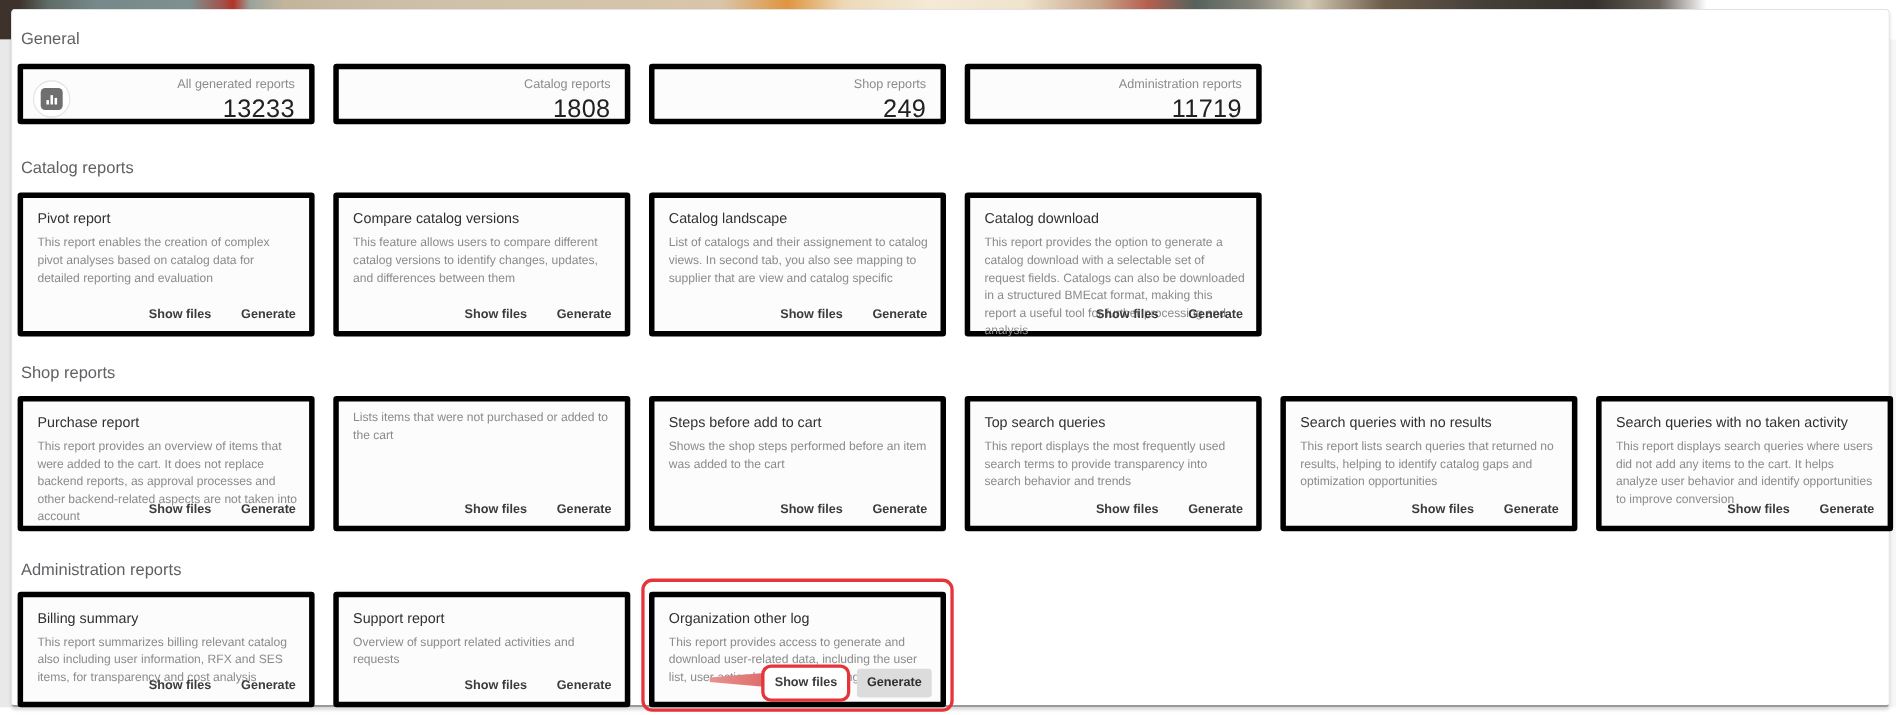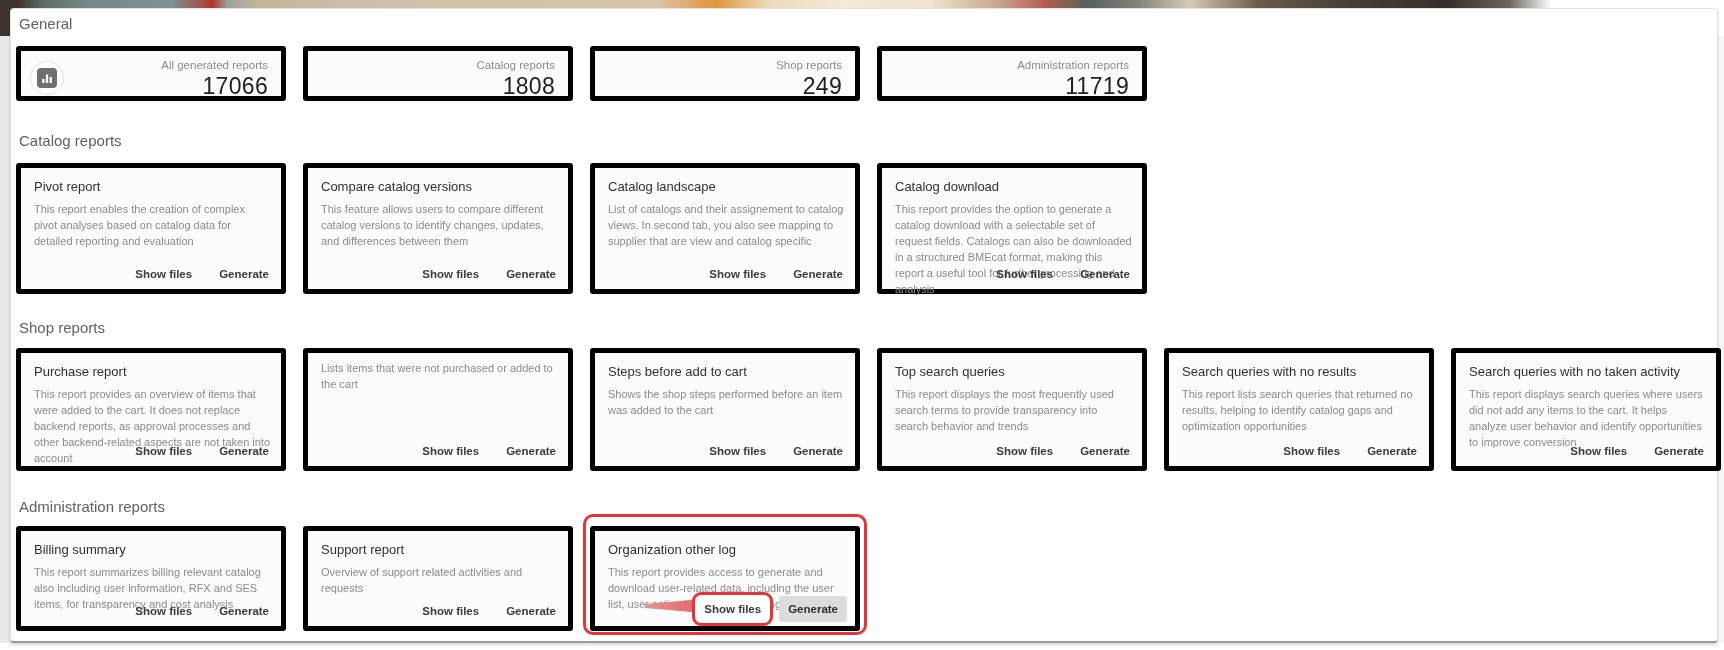--- a/index.html
+++ b/index.html
@@ -22,21 +22,21 @@
       #6b5b49 73%, #46403a 78%, #35302b 84%, #6b655e 87.5%,
       #ffffff 90%, #ffffff 100%);
   }
   .edge-left  { position:absolute; left:0; top:36px; width:11px; height:607px; background:#e9e9e9; }
   .edge-right { position:absolute; right:0; top:36px; width:6px; height:607px; background:#f6f6f6; }
 
   .panel {
     position:absolute; left:10px; top:8px; width:1708px; height:635px;
     background:#ffffff; border:1px solid #e3e3e3; border-bottom:2px solid #999999;
     border-radius:4px; box-shadow:0 2px 3px rgba(0,0,0,.15);
-    padding:0 0 0 5px;
+    padding:12px 0 0 5px;
   }
 
   .section-heading {
     margin:0; padding-left:3px; font-weight:400;
     font-size:15px; line-height:17px; color:#5f6164;
   }
   .mt-general { margin-top:6px; }
   .mt-catalog { margin-top:31px; }
   .mt-shop    { margin-top:25px; }
   .mt-admin   { margin-top:27px; }
@@ -124,21 +124,21 @@
       <span class="stat-icon-circle">
         <span class="stat-icon-square">
           <svg width="12" height="12" viewBox="0 0 12 12">
             <rect x="1.2" y="7" width="2.3" height="4" fill="#ffffff"></rect>
             <rect x="4.9" y="2.5" width="2.3" height="8.5" fill="#ffffff"></rect>
             <rect x="8.6" y="5" width="2.3" height="6" fill="#ffffff"></rect>
           </svg>
         </span>
       </span>
       <div class="stat-label">All generated reports</div>
-      <div class="stat-value">17066</div>
+      <div class="stat-value">13233</div>
     </div>
     <div class="card stat">
       <div class="stat-label">Catalog reports</div>
       <div class="stat-value">1808</div>
     </div>
     <div class="card stat">
       <div class="stat-label">Shop reports</div>
       <div class="stat-value">249</div>
     </div>
     <div class="card stat">

